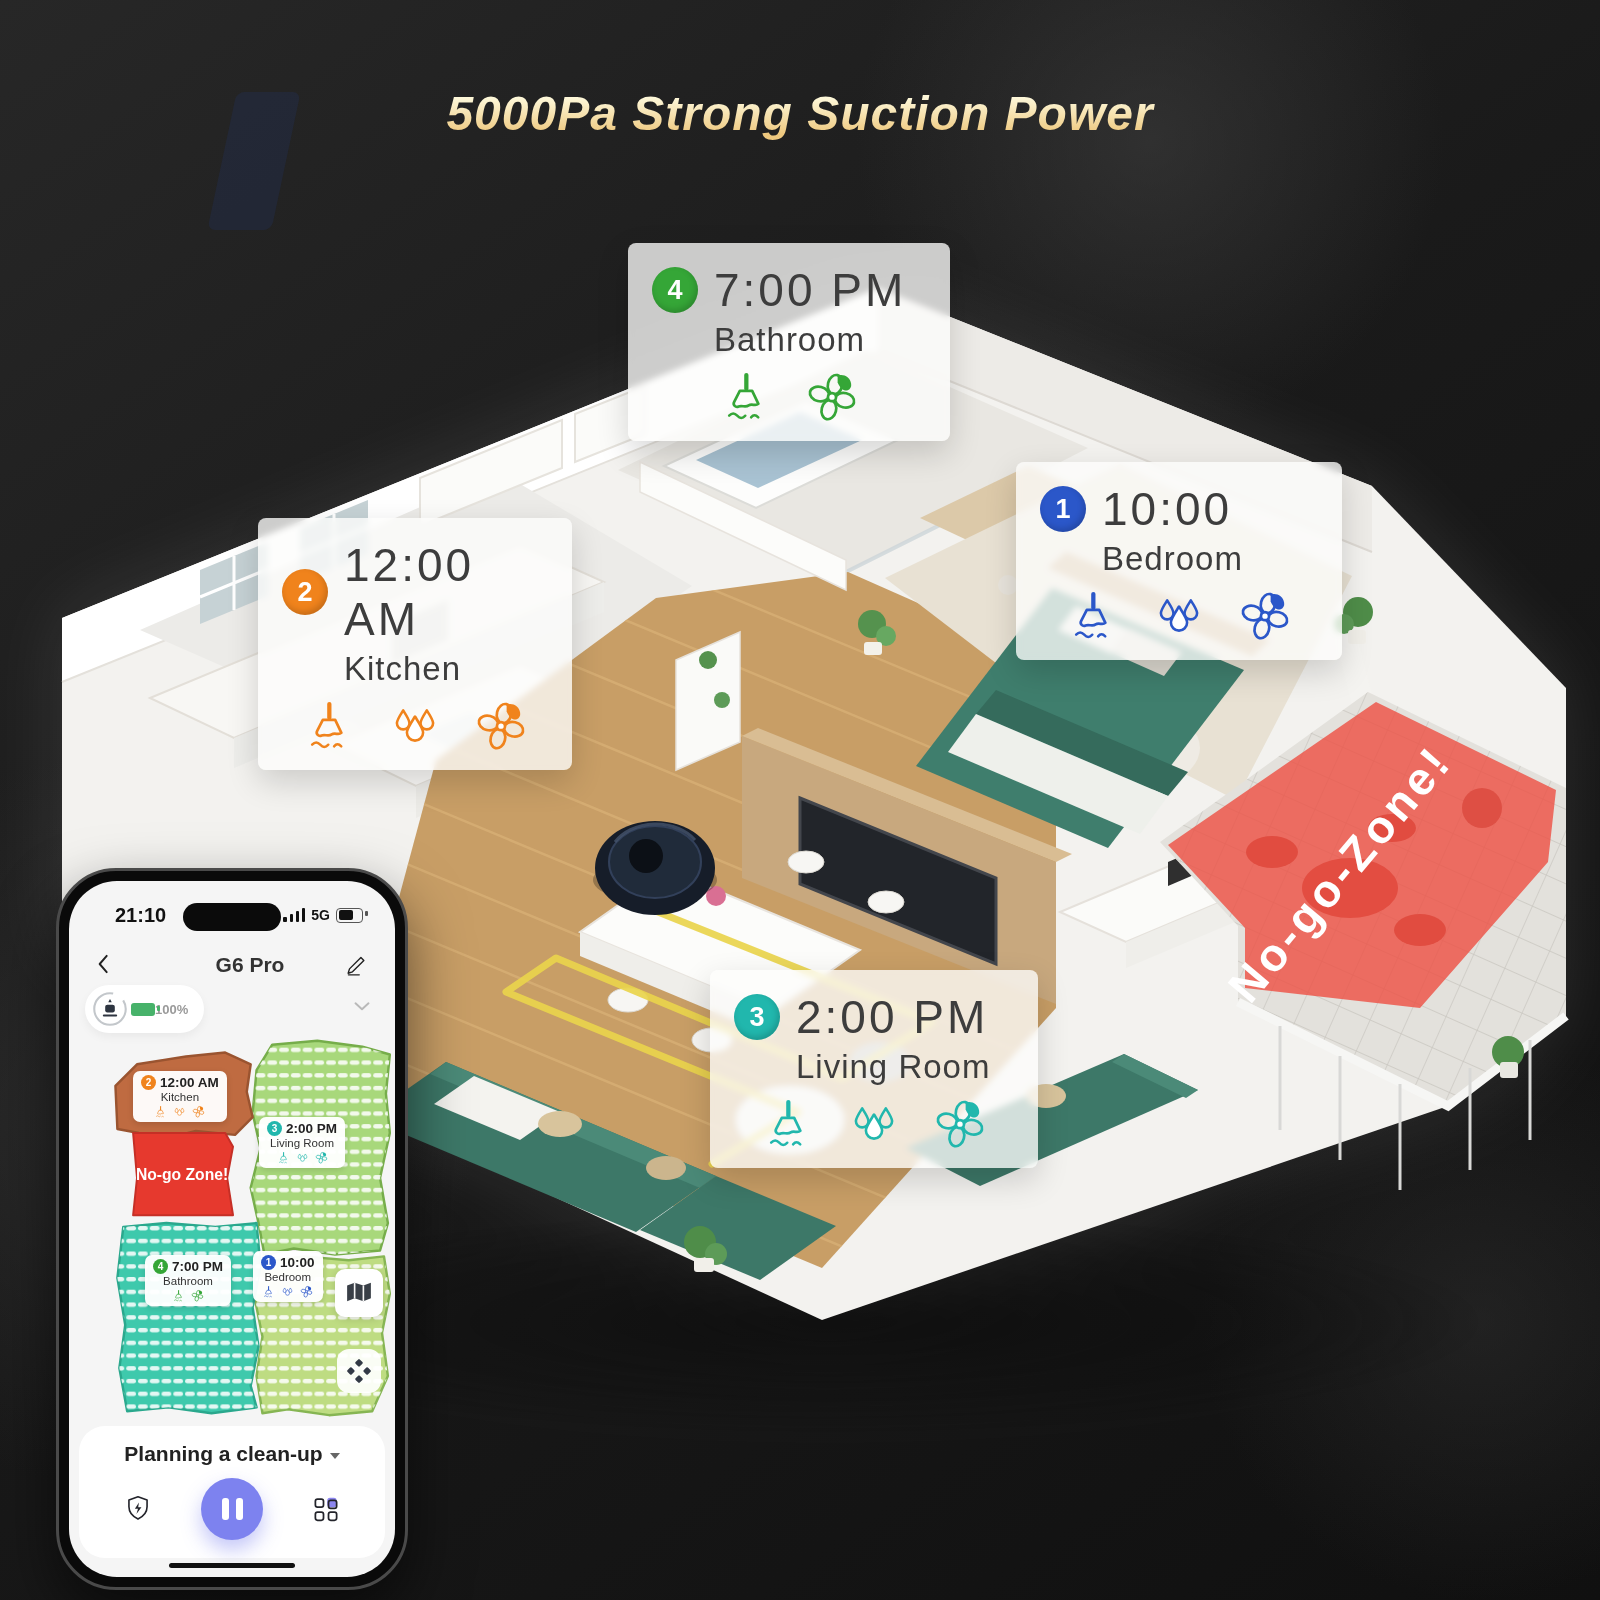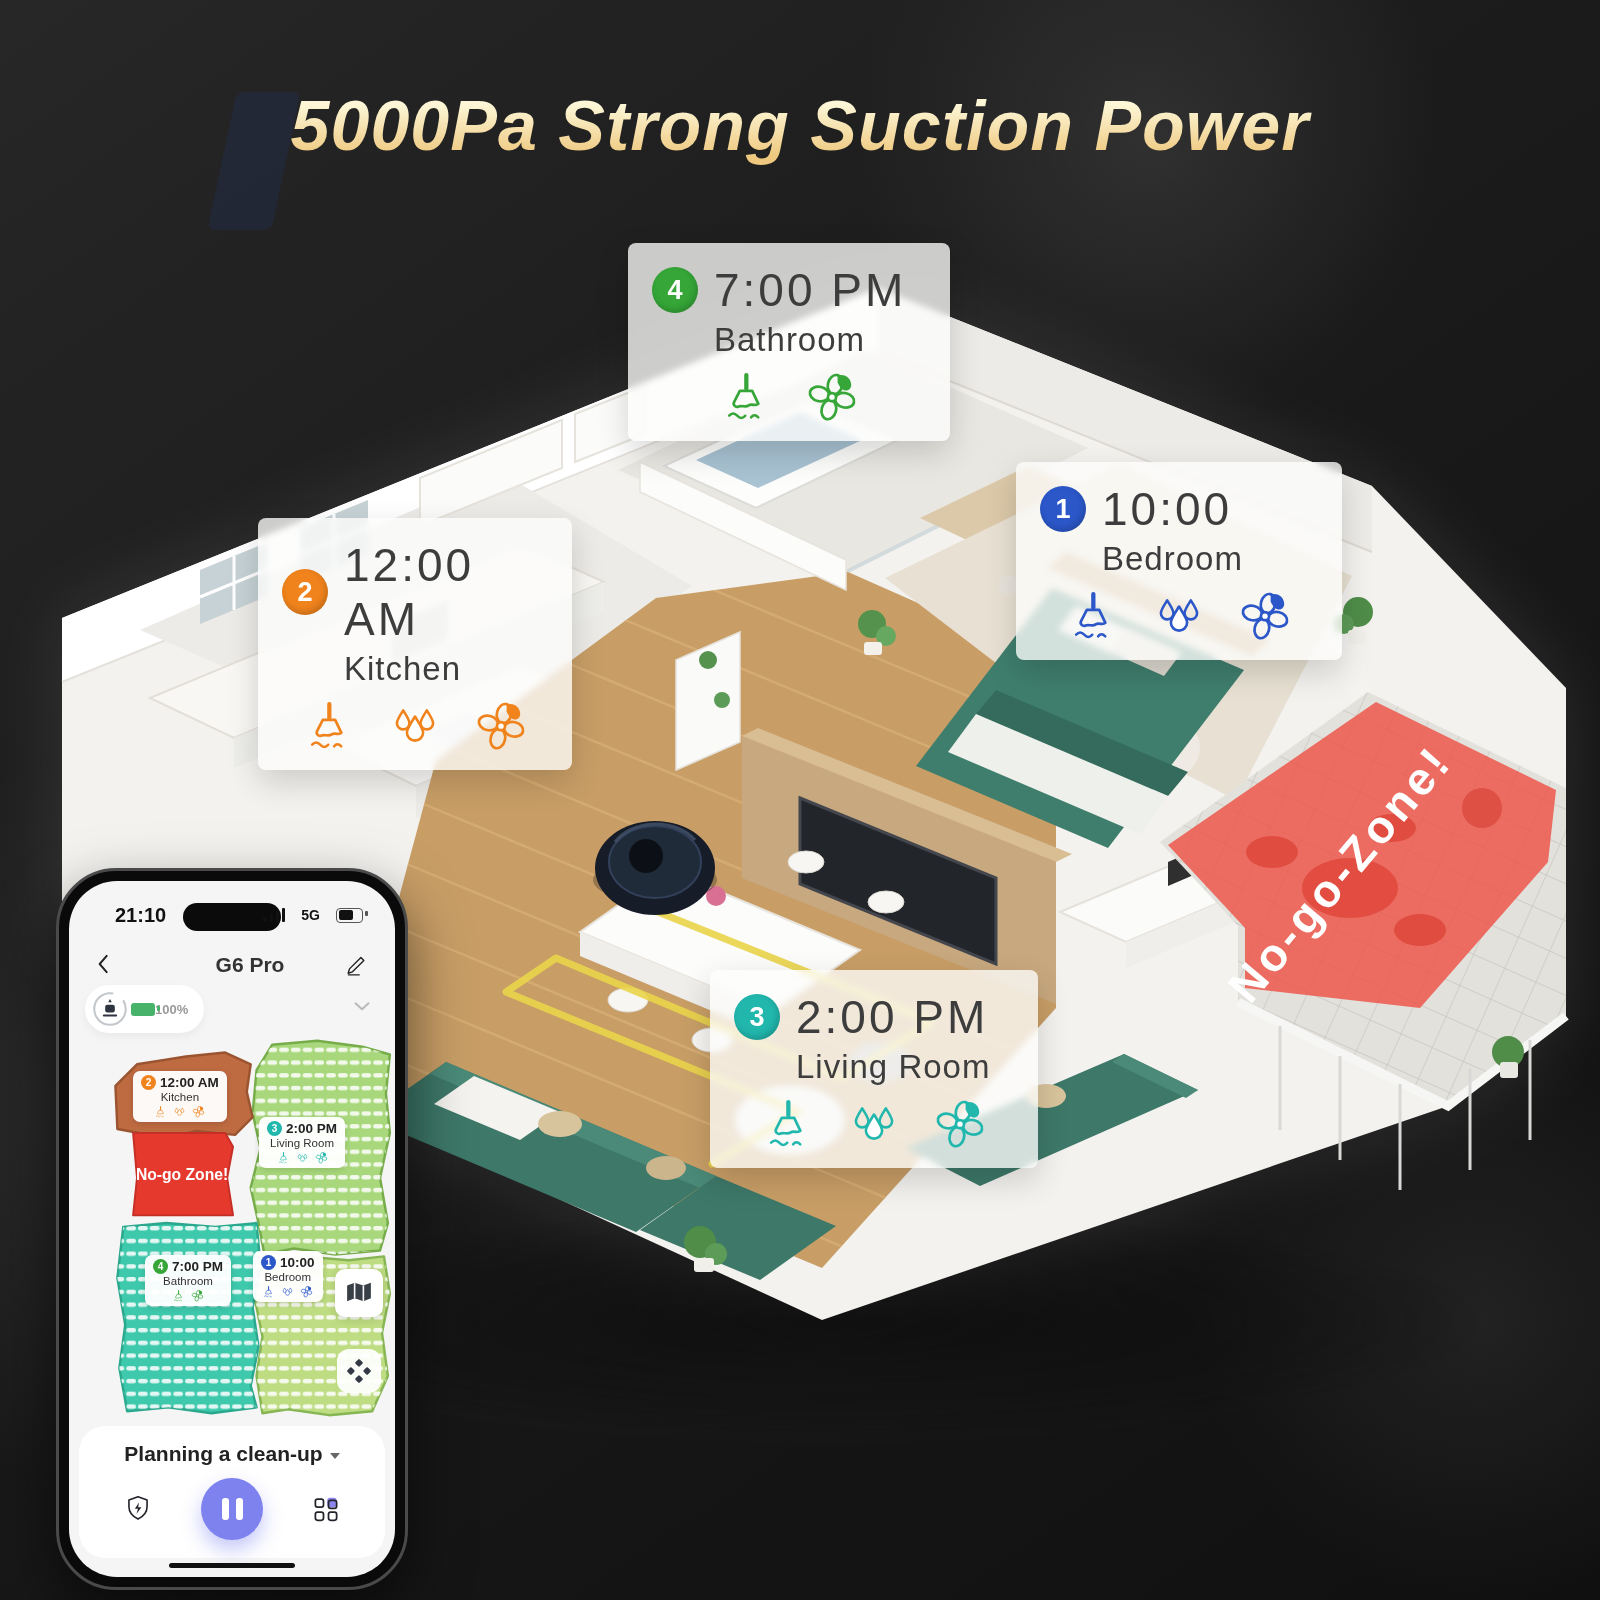--- a/index.html
+++ b/index.html
@@ -6,21 +6,21 @@
   .stage{position:relative;width:1600px;height:1600px;overflow:hidden;
     font-family:"Liberation Sans",sans-serif;
     background:
       radial-gradient(420px 420px at 1150px 140px, rgba(64,64,64,.55), transparent 70%),
       radial-gradient(520px 520px at 110px 1120px, rgba(58,58,58,.5), transparent 70%),
       radial-gradient(400px 400px at 1480px 1320px, rgba(52,52,52,.45), transparent 70%),
       linear-gradient(145deg,#272727 0%,#1a1a1a 45%,#101010 100%);}
   .watermark{position:absolute;left:222px;top:92px;width:64px;height:138px;background:#233055;
     opacity:.38;border-radius:8px;transform:skewX(-12deg);}
   .title{position:absolute;top:86px;left:0;right:0;margin:0;text-align:center;
-    font-size:70px;font-style:italic;font-weight:bold;letter-spacing:1px;color:#f5e2a8;}
+    font-size:48px;font-style:italic;font-weight:bold;letter-spacing:1px;color:#f5e2a8;}
   @supports (-webkit-background-clip:text){
     .title{background:linear-gradient(180deg,#fdf7d8 22%,#eec87e 88%);
       -webkit-background-clip:text;background-clip:text;-webkit-text-fill-color:transparent;}
   }
   .house{position:absolute;inset:0;filter:drop-shadow(0 0 36px rgba(255,255,255,.10));}
 
   
   .room-card{position:absolute;background:rgba(252,252,251,.78);border-radius:8px;
     box-shadow:0 12px 32px rgba(0,0,0,.16);padding:20px 24px 18px;box-sizing:border-box;
     backdrop-filter:blur(3px);}
@@ -39,21 +39,21 @@
 
   
   .phone{position:absolute;left:56px;top:868px;width:352px;height:722px;background:#0a0a0a;
     border:3px solid #4a4a4a;border-radius:60px;box-sizing:border-box;
     box-shadow:0 26px 60px rgba(0,0,0,.55);}
   .phone-screen{position:absolute;inset:10px;background:#f5f5f5;border-radius:48px;overflow:hidden;}
   .statusbar{position:absolute;top:20px;left:0;right:0;height:30px;}
   .sb-time{position:absolute;left:46px;top:3px;font-size:20px;font-weight:bold;color:#111;}
   .island{position:absolute;left:50%;transform:translateX(-50%);top:2px;width:98px;height:28px;
     background:#0b0b0b;border-radius:16px;}
-  .sb-right{position:absolute;right:32px;top:6px;display:flex;align-items:center;gap:16px;}
+  .sb-right{position:absolute;right:32px;top:6px;display:flex;align-items:center;gap:6px;}
   .sig{display:flex;align-items:flex-end;gap:2.5px;}
   .sig i{display:block;width:3.6px;background:#111;border-radius:1px;}
   .sig i:nth-child(1){height:5px}.sig i:nth-child(2){height:8px}
   .sig i:nth-child(3){height:11px}.sig i:nth-child(4){height:14px}
   .sb-5g{font-size:14px;font-weight:bold;color:#111;}
   .batt{width:25px;height:13px;border:1.8px solid #555;border-radius:4px;position:relative;}
   .batt:after{content:"";position:absolute;right:-5.5px;top:2.5px;width:2.6px;height:5px;background:#555;border-radius:1px;}
   .batt-fill{position:absolute;left:1.5px;top:1.5px;bottom:1.5px;width:58%;background:#111;border-radius:2px;}
   .navrow{position:absolute;top:64px;left:0;right:0;height:40px;}
   .nav-back{position:absolute;left:22px;top:6px;width:26px;height:26px;color:#222;}

